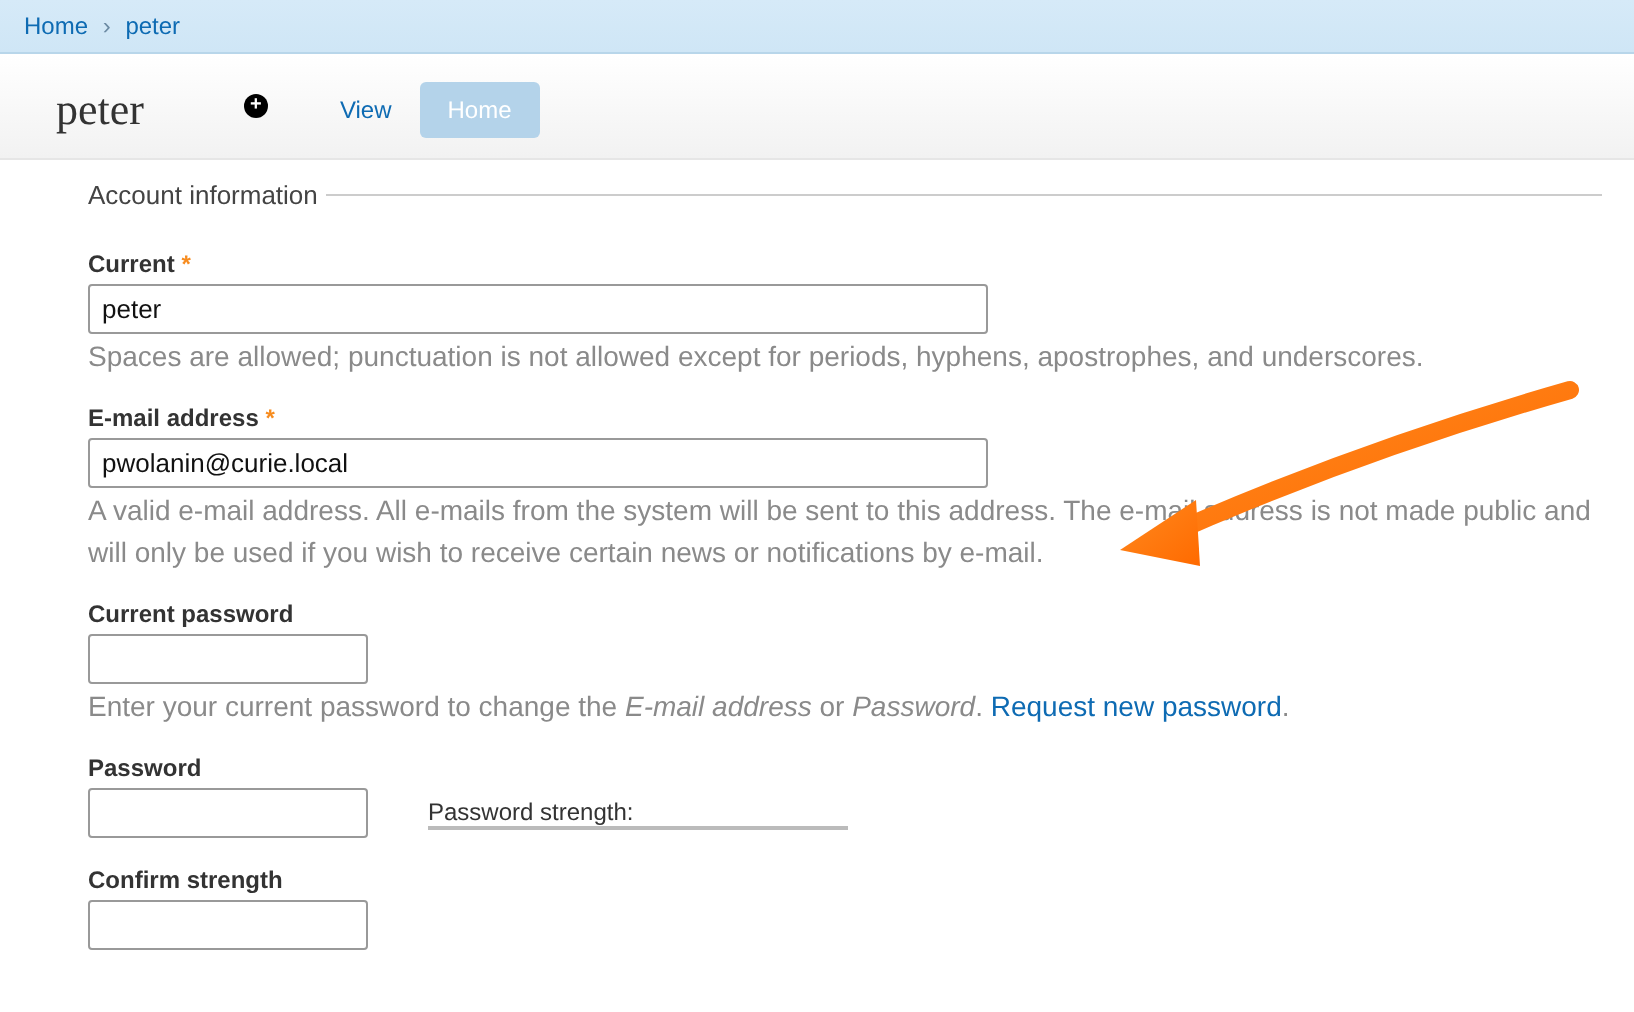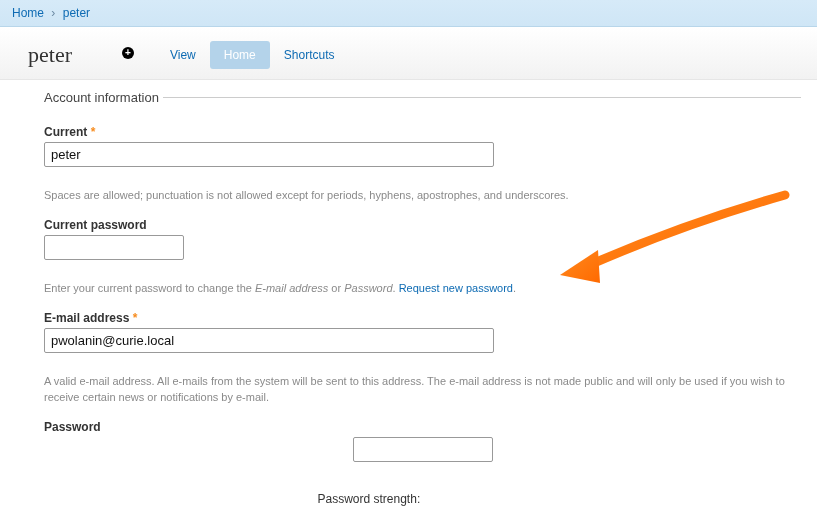--- a/index.html
+++ b/index.html
@@ -110,33 +110,32 @@
     font-size: 13px;
     padding: 4px 6px;
     border: 1px solid #999;
     border-radius: 2px;
     background: #fff;
     color: #111;
   }
   .w-wide { width: 450px; }
   .w-med  { width: 140px; }
   .description {
-    margin-top: 21px;
-    font-size: 11px;
+    margin-top: 1px;
+    font-size: 14px;
     color: #8a8a8a;
     line-height: 1.45;
     max-width: 780px;
   }
   .description em { font-style: italic; }
 
   .pw-row {
     display: flex;
     align-items: center;
     gap: 30px;
-    flex-direction: column;
   }
   .pw-strength-label {
     font-size: 12px;
     color: #333;
   }
   .pw-strength-bar {
     width: 210px;
     height: 2px;
     background: #bbb;
     margin-top: 0;
@@ -160,54 +159,53 @@
   <span class="sep">›</span>
   <a href="#">peter</a>
 </div>
 
 <div class="page-header">
   <h1 class="page-title">peter</h1>
   <span class="plus-icon">+</span>
   <div class="tabs">
     <div class="tab">View</div>
     <div class="tab active">Home</div>
-    <div class="tab">Shortcuts</div>
   </div>
 </div>
 
 <div class="content">
   <fieldset class="account-info">
     <legend>Account information</legend>
 
     <div class="form-inner">
 
       <div class="form-item">
         <label>
           <span>Current</span>
           <span class="required-mark">*</span>
         </label>
         <input type="text" class="text w-wide" value="peter" style="">
         <div class="description">Spaces are allowed; punctuation is not allowed except for periods, hyphens, apostrophes, and underscores.</div>
       </div>
 
       <div class="form-item">
-        <label>Current password</label>
-        <input type="password" class="text w-med" value="" style="">
-        <div class="description">
-          <span>Enter your current password to change the </span><em>E-mail address</em><span> or </span><em>Password</em><span>. </span><a href="#">Request new password</a><span>.</span>
-        </div>
-      </div>
-
-      <div class="form-item">
         <label>
           <span>E-mail address</span>
           <span class="required-mark">*</span>
         </label>
         <input type="text" class="text w-wide" value="pwolanin@curie.local" style="">
         <div class="description">A valid e-mail address. All e-mails from the system will be sent to this address. The e-mail address is not made public and will only be used if you wish to receive certain news or notifications by e-mail.</div>
+      </div>
+
+      <div class="form-item">
+        <label>Current password</label>
+        <input type="password" class="text w-med" value="" style="">
+        <div class="description">
+          <span>Enter your current password to change the </span><em>E-mail address</em><span> or </span><em>Password</em><span>. </span><a href="#">Request new password</a><span>.</span>
+        </div>
       </div>
 
       <div class="form-item">
         <label>Password</label>
         <div class="pw-row">
           <input type="password" class="text w-med" value="" style="">
           <div>
             <span class="pw-strength-label">Password strength:</span>
             <div class="pw-strength-bar"></div>
           </div>

